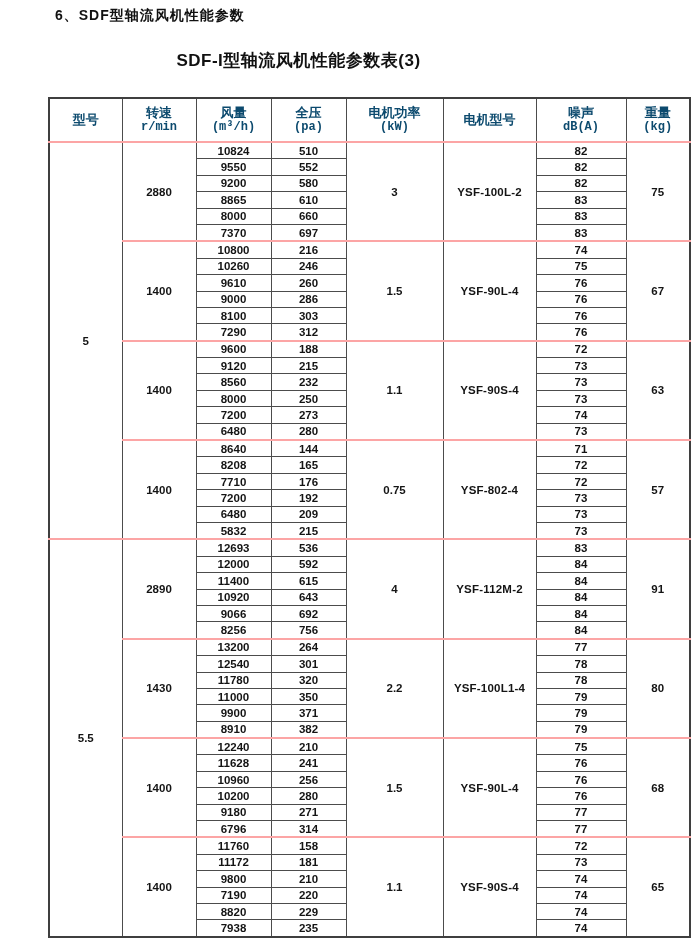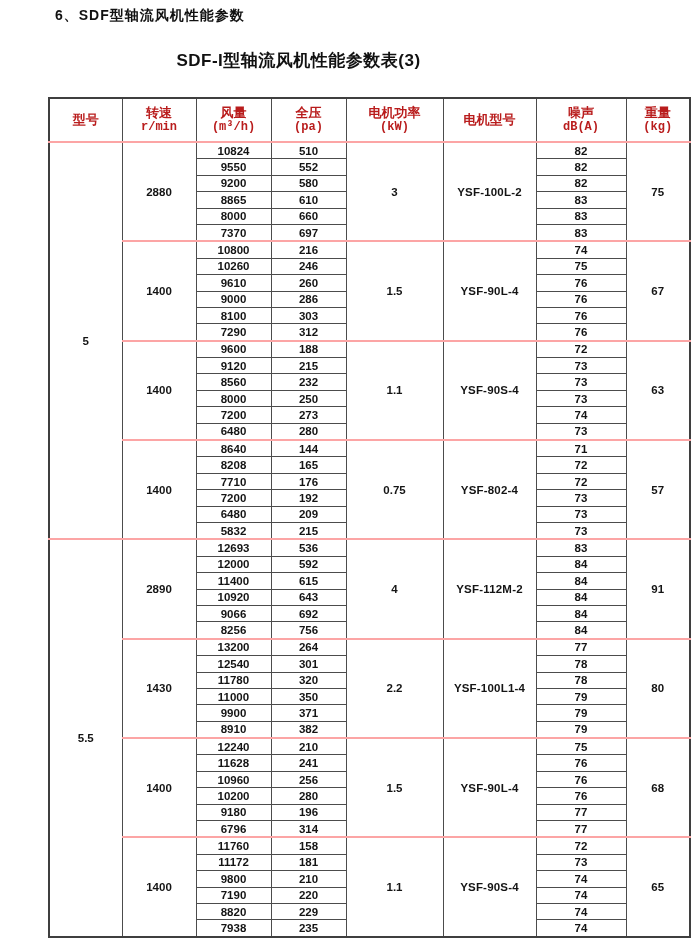--- a/index.html
+++ b/index.html
@@ -35,21 +35,21 @@
     border:1px solid #4c4c4c;
     text-align:center;
     vertical-align:middle;
     padding:0;
     background:#fff;
   }
   table.perf{border:2px solid #3f3f3f;}
   table.perf th{
     height:42px;
     font-size:13px;
-    color:#b91c1c;
+    color:#0c4a6e;
     line-height:1.15;
   }
   table.perf th .hs{
     font-size:12px;
     font-weight:bold;
     font-family:Liberation Mono, monospace;
   }
   table.perf td{
     height:15.4px;
     font-size:11.5px;
@@ -336,21 +336,21 @@
         <td>256</td>
         <td>76</td>
       </tr>
       <tr>
         <td>10200</td>
         <td>280</td>
         <td>76</td>
       </tr>
       <tr>
         <td>9180</td>
-        <td>196</td>
+        <td>271</td>
         <td>77</td>
       </tr>
       <tr>
         <td>6796</td>
         <td>314</td>
         <td>77</td>
       </tr>
       <tr class="block-start">
         <td rowspan="6">1400</td>
         <td>11760</td>

